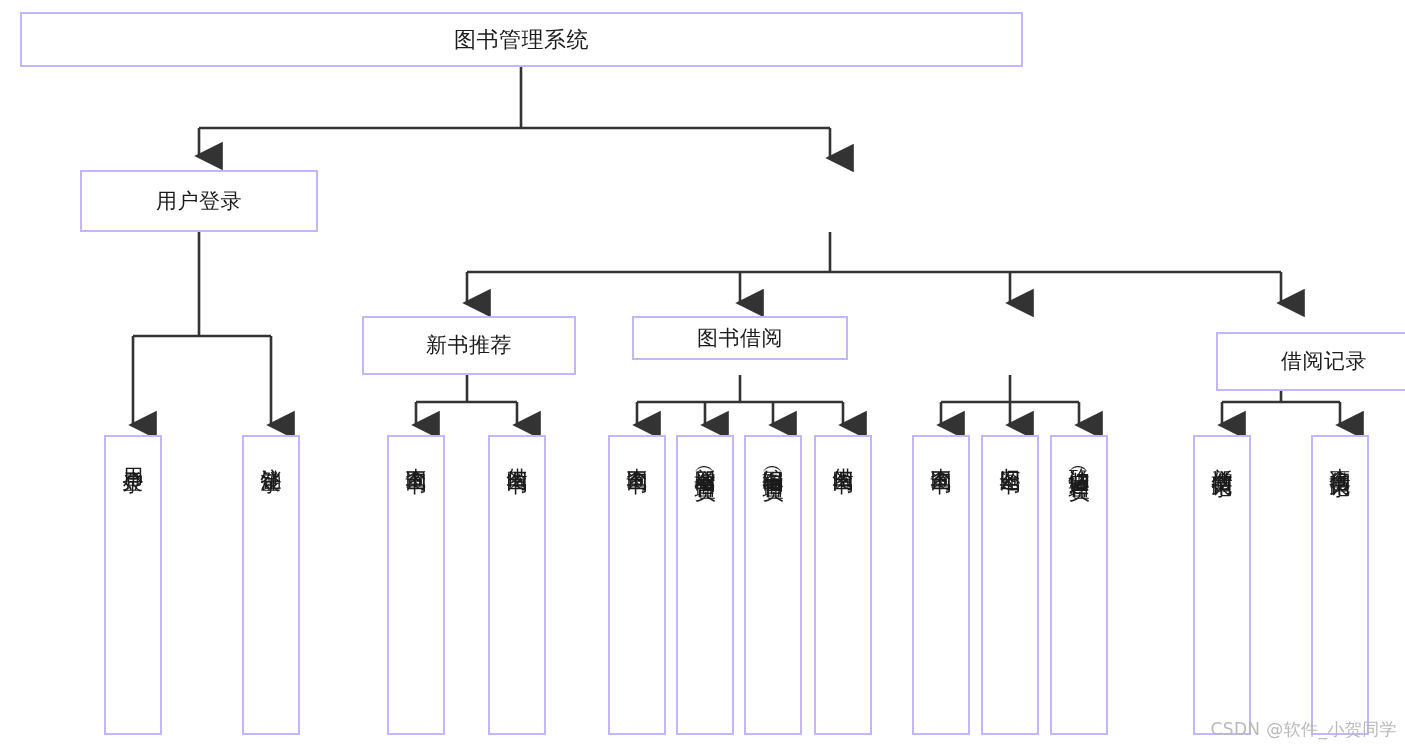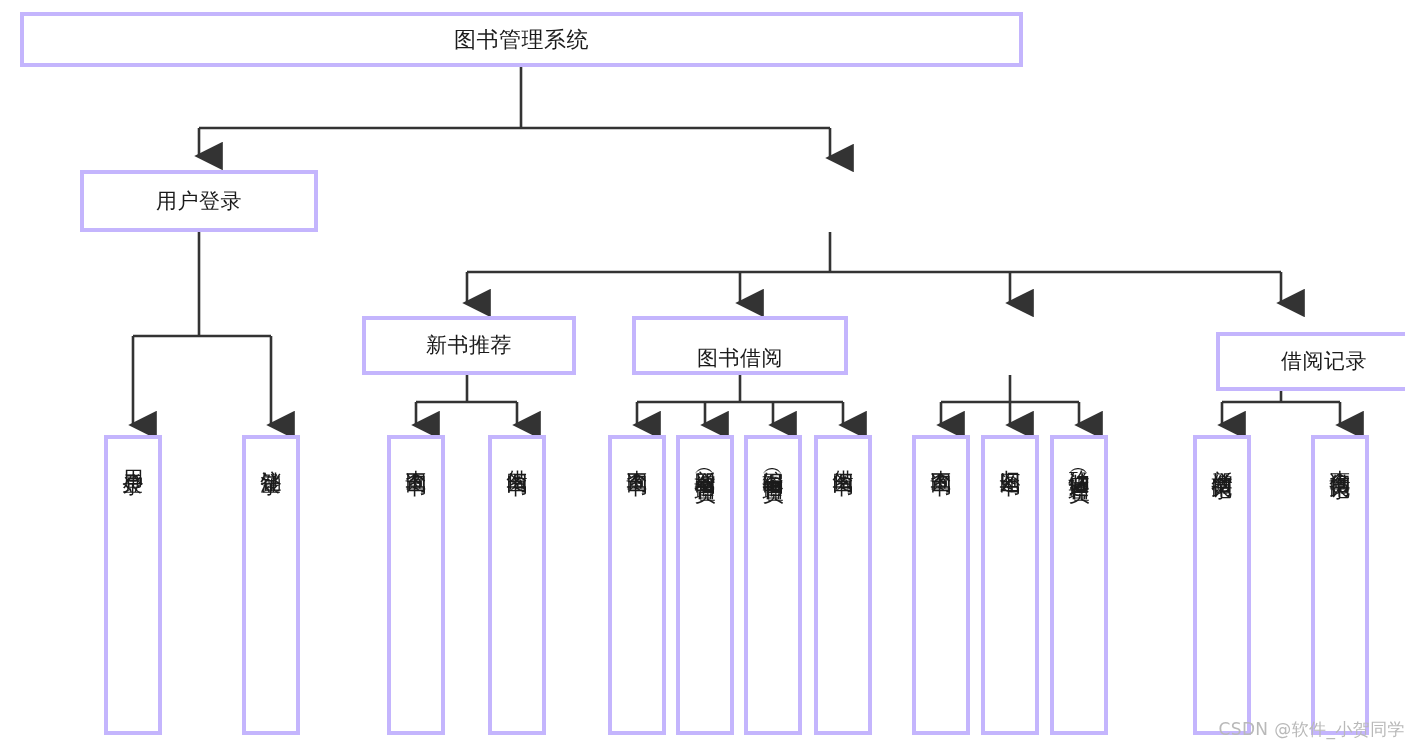--- a/index.html
+++ b/index.html
@@ -23,21 +23,21 @@
     left: 0;
     top: 0;
     width: 1405px;
     height: 747px;
     pointer-events: none;
   }
   .node {
     position: absolute;
     box-sizing: border-box;
     background: #ffffff;
-    border: 4px solid #c4b5fd;
+    border: 2px solid #c4b5fd;
     display: flex;
     align-items: center;
     justify-content: center;
     color: #1b1b1b;
     z-index: 2;
   }
   .node .label {
     text-align: center;
     line-height: 1.18;
     letter-spacing: 0.5px;
@@ -58,21 +58,21 @@
   .node.vert .label {
     writing-mode: vertical-rl;
     text-orientation: upright;
     font-size: 21px;
     line-height: 1.05;
     letter-spacing: 2px;
     white-space: nowrap;
   }
   .watermark {
     position: absolute;
-    right: 0;
+    right: 8px;
     bottom: 6px;
     font-size: 17px;
     color: #b9b9b9;
     z-index: 5;
     white-space: nowrap;
     letter-spacing: 0.4px;
   }
 </style>
 </head>
 <body>
@@ -133,21 +133,21 @@
     <span class="label">图书管理系统</span>
   </div>
 
   <div class="node horiz" style="left:80px; top:170px; width:238px; height:62px;">
     <span class="label">用户登录</span>
   </div>
 
   <div class="node horiz" style="left:362px; top:316px; width:214px; height:59px;">
     <span class="label">新书推荐</span>
   </div>
-  <div class="node horiz" style="left:632px; top:316px; width:216px; height:59px;align-items:flex-end;">
+  <div class="node horiz" style="left:632px; top:316px; width:216px; height:44px;">
     <span class="label">图书借阅</span>
   </div>
   <div class="node horiz" style="left:1172px; top:332px; width:216px; height:59px;margin-left:44px;">
     <span class="label">借阅记录</span>
   </div>
 
   <div class="node vert" style="left:104px; top:435px; width:58px; height:300px;">
     <span class="label">用户登录</span>
   </div>
   <div class="node vert" style="left:242px; top:435px; width:58px; height:300px;">

